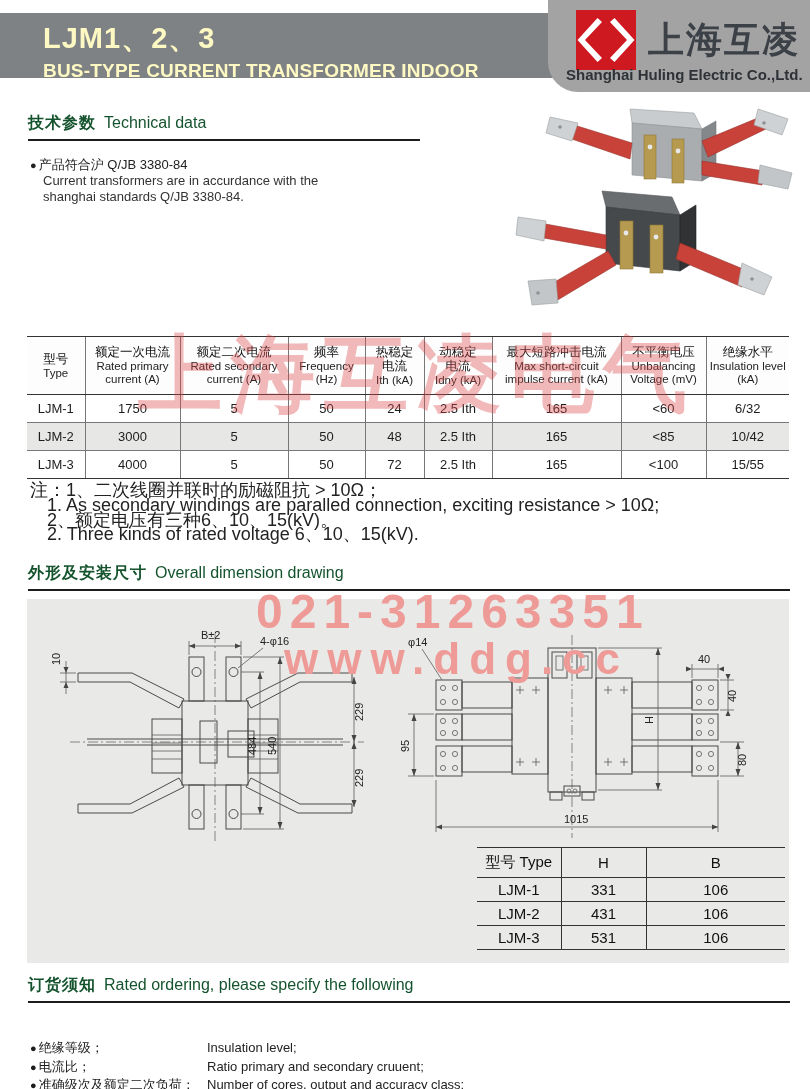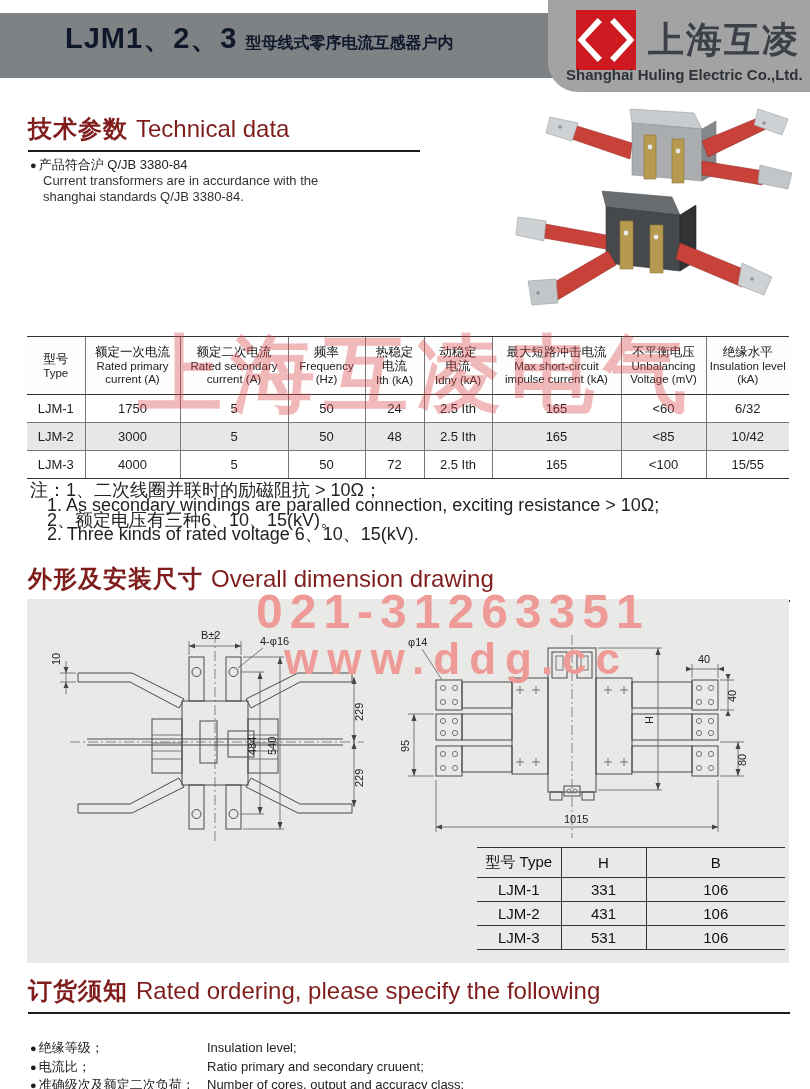--- a/index.html
+++ b/index.html
@@ -1,34 +1,34 @@
 <!DOCTYPE html>
 <html><head>
 <meta charset="utf-8">
 <style>
   * { margin:0; padding:0; box-sizing:border-box; }
   body { font-family:"Liberation Sans", sans-serif; background:#ffffff; }
   #page { position:relative; width:810px; height:1089px; background:#fff; overflow:hidden; }
 
   
   .banner { position:absolute; left:0; top:13px; width:810px; height:65px; background:#7e8285; }
-  .banner-text { position:absolute; left:65px; top:6px; color:#0f172a; }
+  .banner-text { position:absolute; left:43px; top:6px; color:#fef9c3; }
   .bt-line1 { display:flex; align-items:baseline; gap:8px; }
   .bt-model { font-size:29px; font-weight:bold; letter-spacing:1px; }
   .bt-cn { font-size:16px; font-weight:bold; }
   .bt-en { font-size:19px; font-weight:bold; letter-spacing:0.2px; margin-top:1px; }
   .logo-panel { position:absolute; right:0; top:0; width:262px; height:92px; background:#a3a3a3; border-bottom-left-radius:30px; }
   .logo-row { position:absolute; left:28px; top:10px; display:flex; align-items:center; gap:12px; }
   .logo-sq { width:60px; height:60px; }
   .brand-cn { font-size:36px; font-weight:bold; color:#3c4148; letter-spacing:2px; }
   .brand-en { position:absolute; left:18px; top:66px; font-size:15px; font-weight:bold; color:#2e3237; white-space:nowrap; }
 
   
   .sec { position:absolute; left:28px; width:762px; }
-  .sec-h { font-size:24px; color:#7f1d1d; }
+  .sec-h { font-size:16px; color:#14532d; }
   .sec-h .cnb { font-weight:bold; letter-spacing:1px; }
   .sec-h .enl { font-weight:normal; margin-left:8px; }
   .sec-rule { height:0; border-bottom:2px solid #1c1c1c; margin-top:5px; }
 
   
   .tech-bullet { position:absolute; left:30px; top:157px; font-size:13px; color:#222; line-height:16px; }
   .tech-bullet .dot { font-size:11px; margin-right:2px; }
   .tech-en { padding-left:13px; color:#333; }
 
   
@@ -74,22 +74,22 @@
 </style>
 </head>
 <body>
 
 <div id="page">
 
   <div class="banner">
     <div class="banner-text">
       <div class="bt-line1">
         <span class="bt-model">LJM1、2、3</span>
-        <span class="bt-cn">型母线式零序电流互感器户内</span>
       </div>
+      <div class="bt-en">BUS-TYPE CURRENT TRANSFORMER INDOOR</div>
     </div>
   </div>
   <div class="logo-panel">
     <div class="logo-row">
       <svg class="logo-sq" viewBox="0 0 60 60">
         <rect x="0" y="0" width="60" height="60" fill="#cf1920"></rect>
         <polygon points="26,12 9,30 26,48 21.5,52 1.5,30 21.5,8" fill="#ffffff"></polygon>
         <polygon points="34,12 51,30 34,48 38.5,52 58.5,30 38.5,8" fill="#ffffff"></polygon>
       </svg>
       <span class="brand-cn">上海互凌</span>

